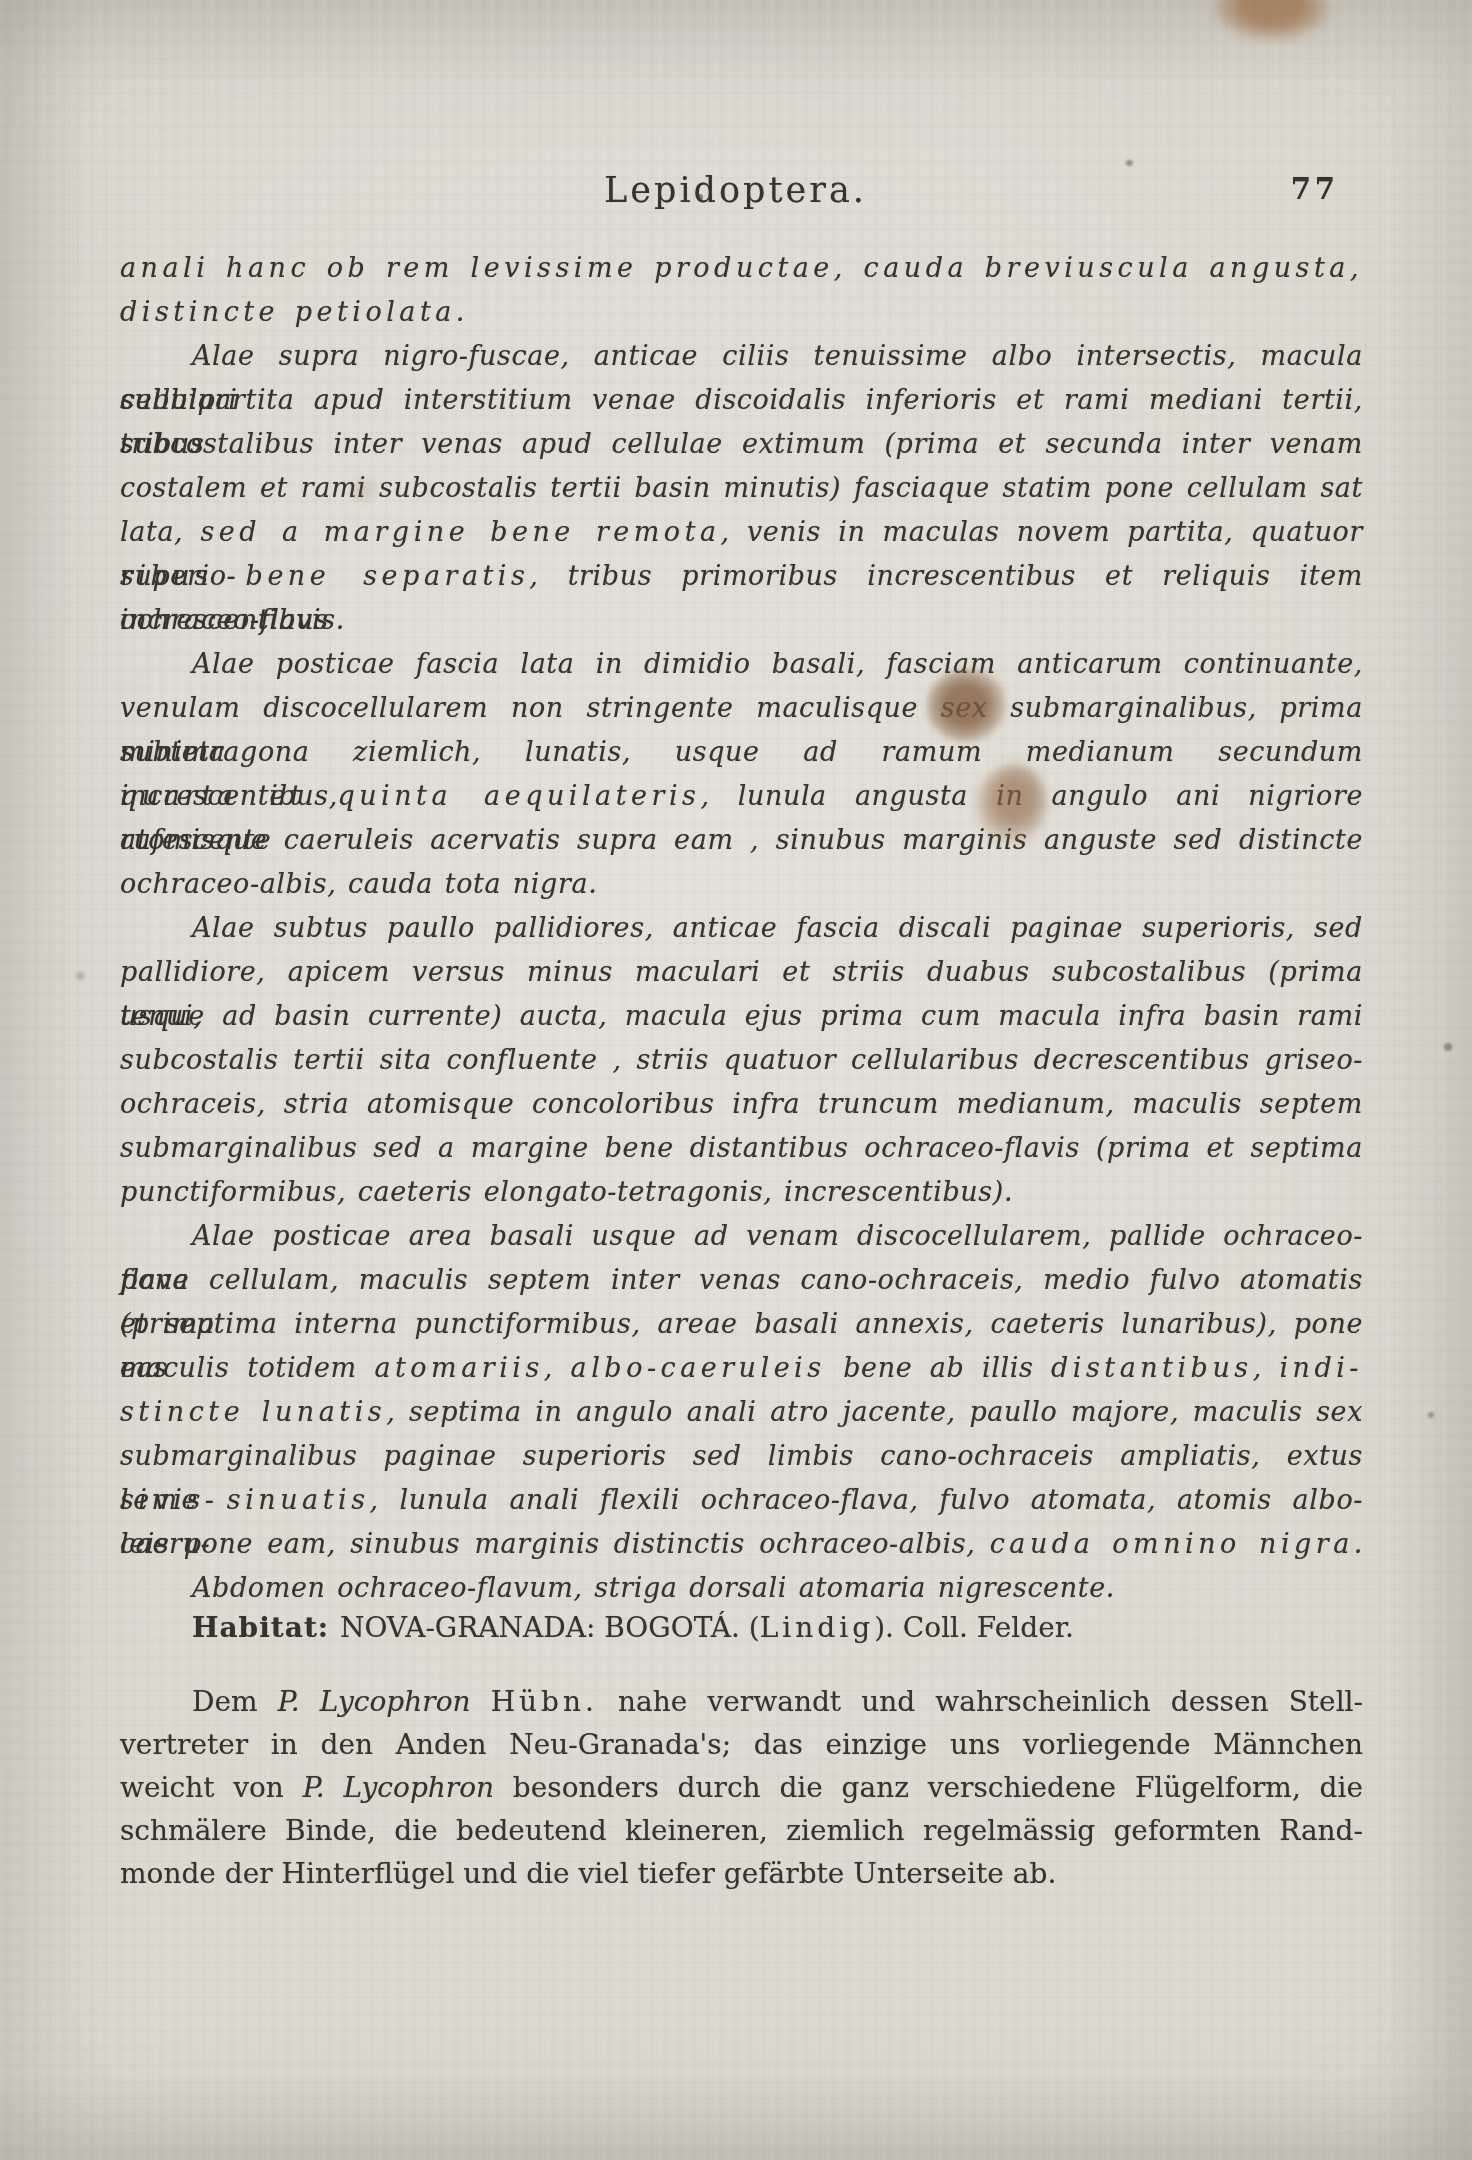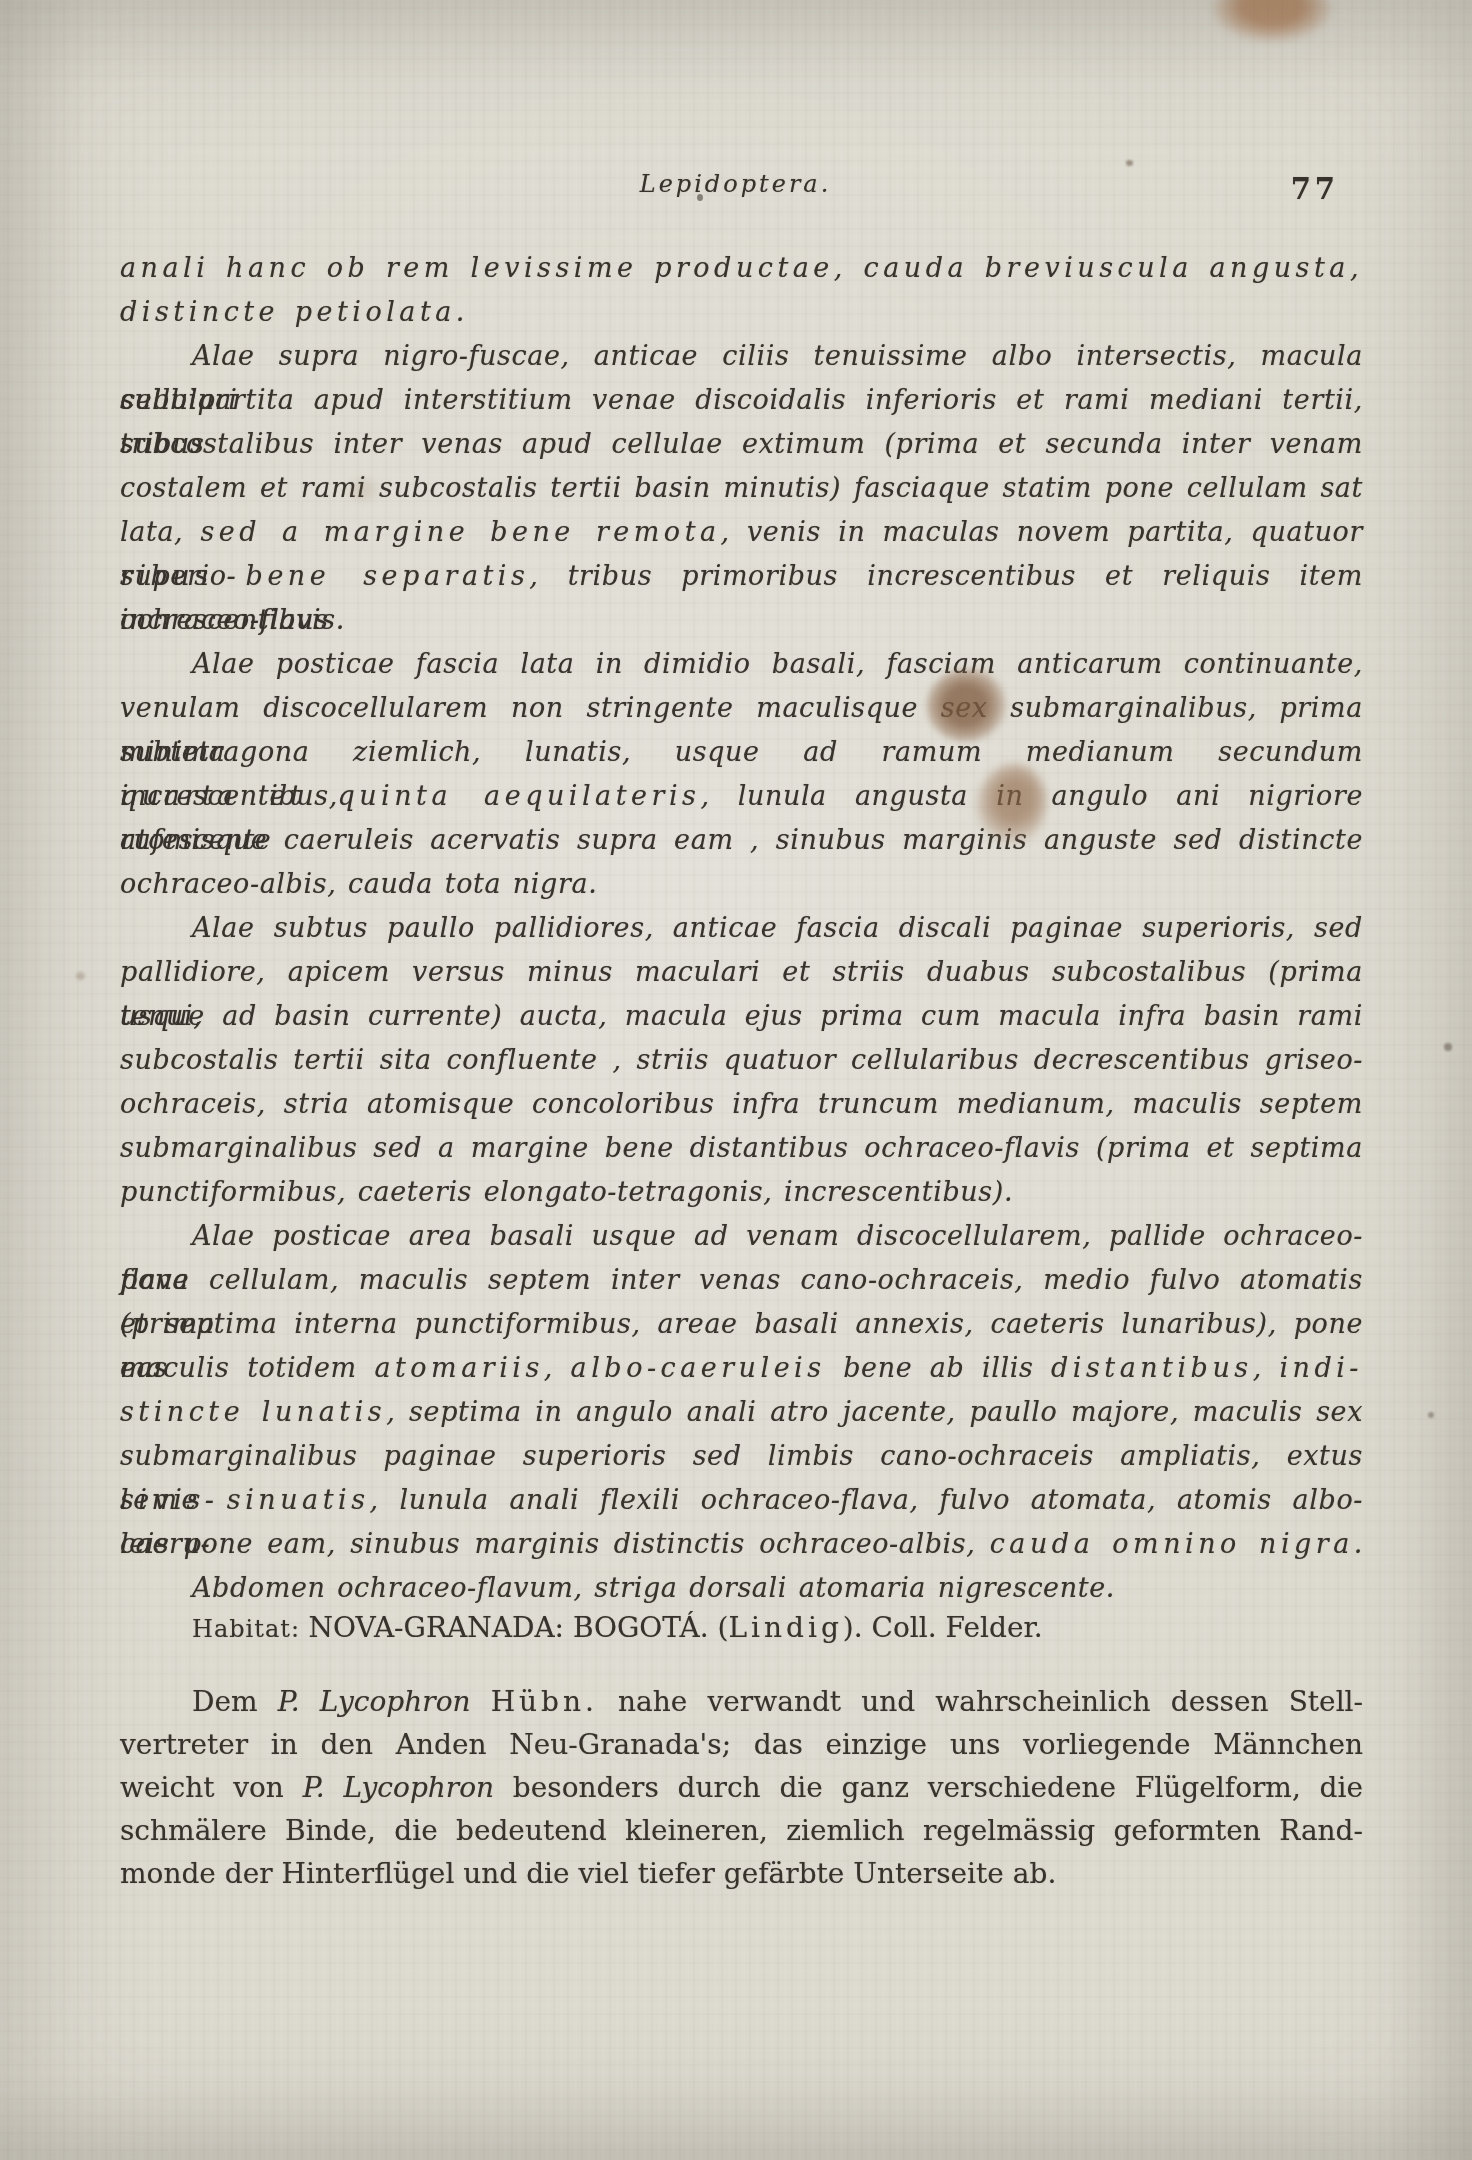--- a/index.html
+++ b/index.html
@@ -33,21 +33,21 @@
     position:absolute;inset:0;pointer-events:none;
     box-shadow:inset 0 0 140px rgba(90,86,74,.28);
   }
 
   .page-head{
     position:absolute;left:112px;top:170px;width:1243px;height:46px;
     color:var(--ink);
   }
   .head-title{
     position:absolute;left:4px;right:0;text-align:center;
-    font-style:italic;font-size:24px;letter-spacing:3px;
+    font-size:35px;letter-spacing:3px;
     text-shadow:0 0 1px rgba(55,50,45,.4);
   }
   .head-page{
     position:absolute;right:16px;top:2px;
     font-size:29px;font-weight:bold;letter-spacing:4px;
     text-shadow:0 0 1px rgba(55,50,45,.4);
   }
 
   .text-body{
     position:absolute;left:120px;top:246px;width:1243px;
@@ -60,21 +60,21 @@
   .p-habitat{margin-top:-6px;}
   .p-habitat .line{line-height:48px;height:48px;}
   .p-german{margin-top:28px;}
   .p-german .line{line-height:43px;height:43px;}
   .line{line-height:44px;height:44px;white-space:nowrap;}
   .line.just{text-align:justify;text-align-last:justify;white-space:normal;}
   .line.ind{text-indent:72px;}
   .sp{letter-spacing:4.5px;}
   .sp2{letter-spacing:4px;}
   .it{font-style:italic;}
-  .hb{font-size:24px;font-weight:normal;letter-spacing:1px;}
+  .hb{font-size:28px;font-weight:bold;letter-spacing:1px;}
 
   .stain{position:absolute;pointer-events:none;border-radius:50%;}
   .stain-top-right{
     left:1212px;top:-22px;width:120px;height:64px;
     background:radial-gradient(ellipse at 50% 45%, rgba(155,95,50,.62) 0 35%, rgba(155,95,50,.25) 60%, rgba(155,95,50,0) 75%);
     filter:blur(4px);
   }
   .stain-mid-1{
     left:928px;top:668px;width:78px;height:74px;
     background:radial-gradient(circle at 48% 50%, rgba(128,92,64,.78) 0 34%, rgba(138,100,70,.45) 58%, rgba(138,100,70,0) 74%);

